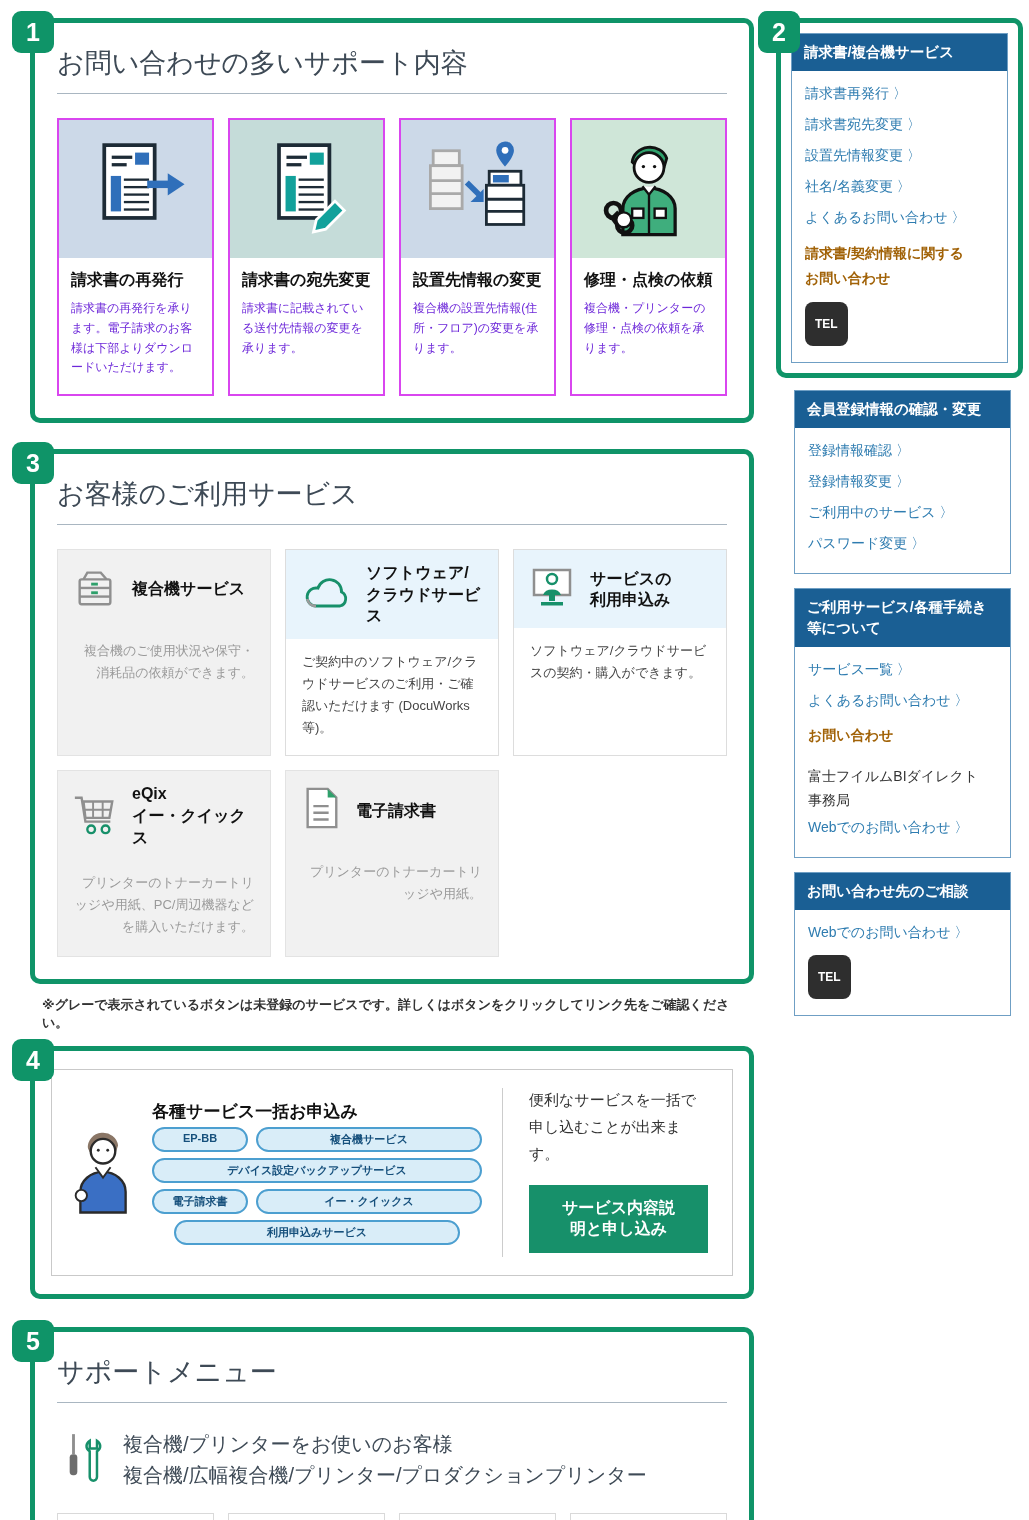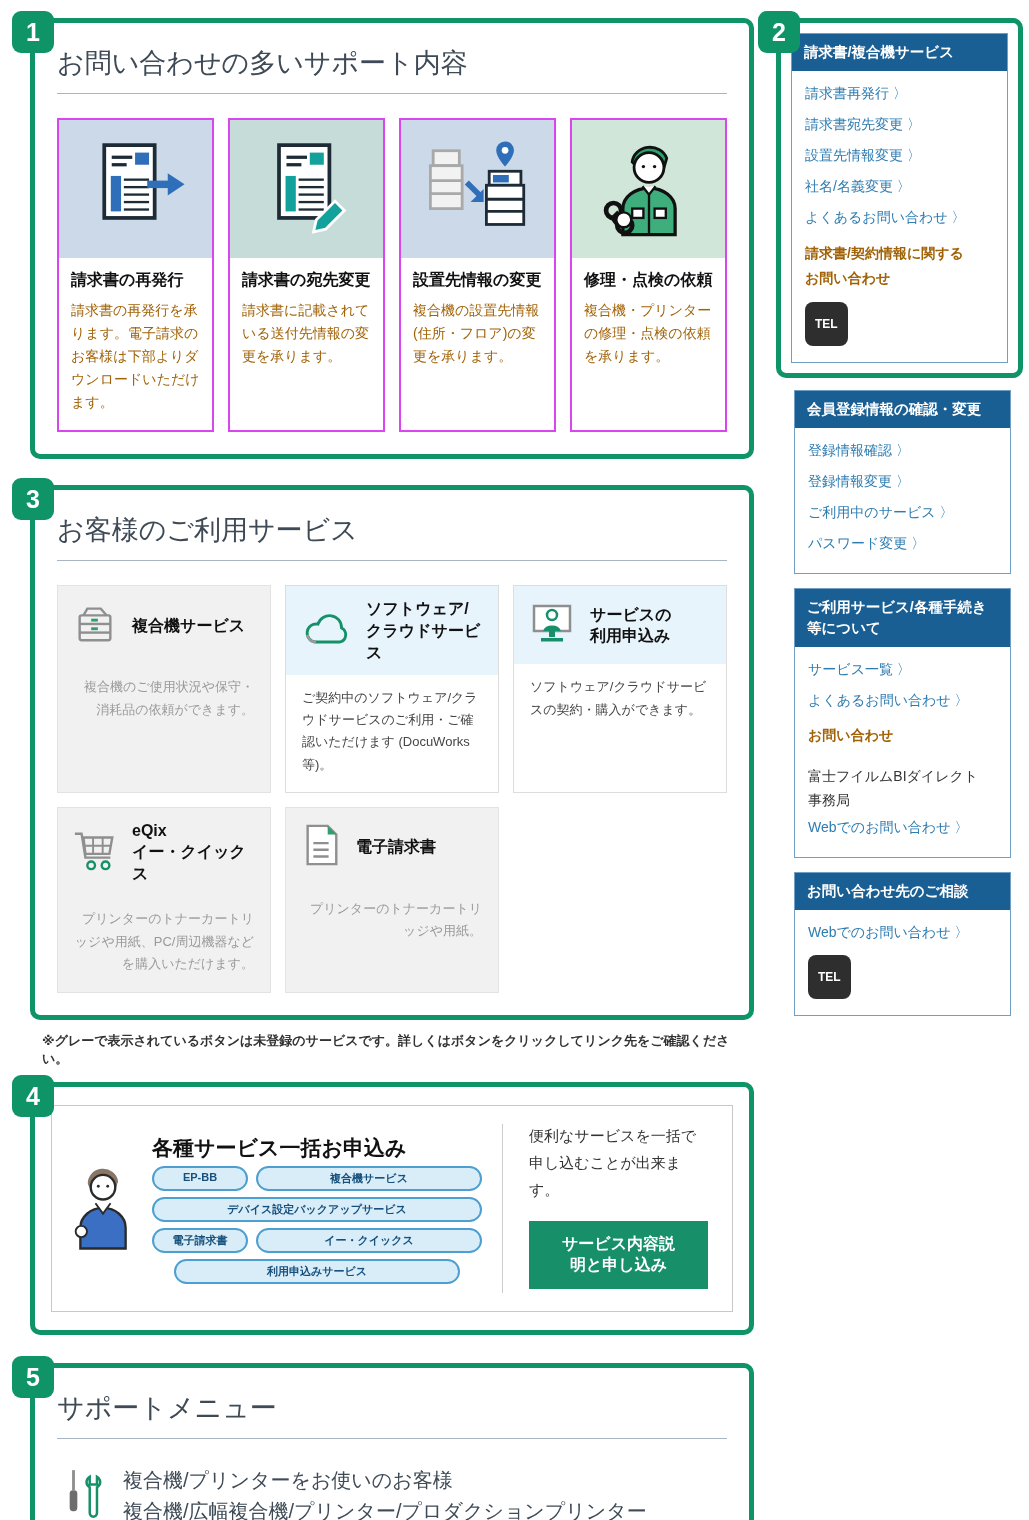--- a/index.html
+++ b/index.html
@@ -24,39 +24,39 @@
     font-size: 27px; font-weight: normal; color: #3e4a56;
     margin: 8px 0 0; padding-bottom: 12px; border-bottom: 1px solid #a9b6c1;
   }
 
   
   .cards4 { display: flex; gap: 14px; margin-top: 24px; }
   .c4 { flex: 1; border: 2px solid #d946ef; background: #fff; cursor: pointer; }
   .c4-img { height: 138px; display: flex; align-items: center; justify-content: center; }
   .c4-body { padding: 12px 12px 16px; }
   .c4-title { font-size: 16px; font-weight: bold; color: #111; margin-bottom: 8px; }
-  .c4-desc { font-size: 14px; color: #a16207; line-height: 1.65; }
+  .c4-desc { font-size: 12px; color: #6d28d9; line-height: 1.65; }
 
   
   .cards3 { display: grid; grid-template-columns: repeat(3, 1fr); gap: 14px; margin-top: 24px; }
   .svc { border: 1px solid #ddd; cursor: pointer; background: #fff; }
   .svc.gray { background: #f1f1f1; border-color: #e3e3e3; }
   .svc-head { display: flex; align-items: center; gap: 14px; padding: 12px 14px; min-height: 78px; }
   .svc.active .svc-head { background: #e8f4fc; }
   .svc-title { font-size: 16px; font-weight: bold; color: #111; line-height: 1.35; white-space: pre-line; }
   .svc-body { padding: 12px 16px 16px; font-size: 13px; line-height: 1.7; min-height: 96px; }
   .svc.gray .svc-body { color: #9a9a9a; text-align: right; }
   .svc.active .svc-body { color: #444; }
 
   .note { font-size: 13px; font-weight: bold; color: #333; margin: 12px 0 14px 12px; }
 
   
   .bundle-card { margin: 18px 16px 18px; border: 1px solid #c9c9c9; display: flex; align-items: center; padding: 16px 18px; gap: 16px; }
   .bundle-left { width: 330px; flex: none; }
-  .bundle-title { font-size: 21px; font-weight: bold; color: #111; margin-bottom: 4px; }
+  .bundle-title { font-size: 17px; font-weight: bold; color: #111; margin-bottom: 4px; }
   .pill-rows { display: flex; flex-direction: column; gap: 6px; }
   .pill-row { display: flex; gap: 8px; }
   .pill {
     text-align: center; border: 2px solid #4c9fd0; background: #d9edf8; color: #16507c;
     font-size: 11px; font-weight: bold; border-radius: 999px; padding: 3px 10px;
     white-space: nowrap; cursor: pointer; flex: 1;
   }
   .pill.small { flex: 0 0 96px; }
   .pill-row.center { margin: 0 22px; }
   .vr { width: 1px; background: #ccc; align-self: stretch; margin: 2px 4px; }

